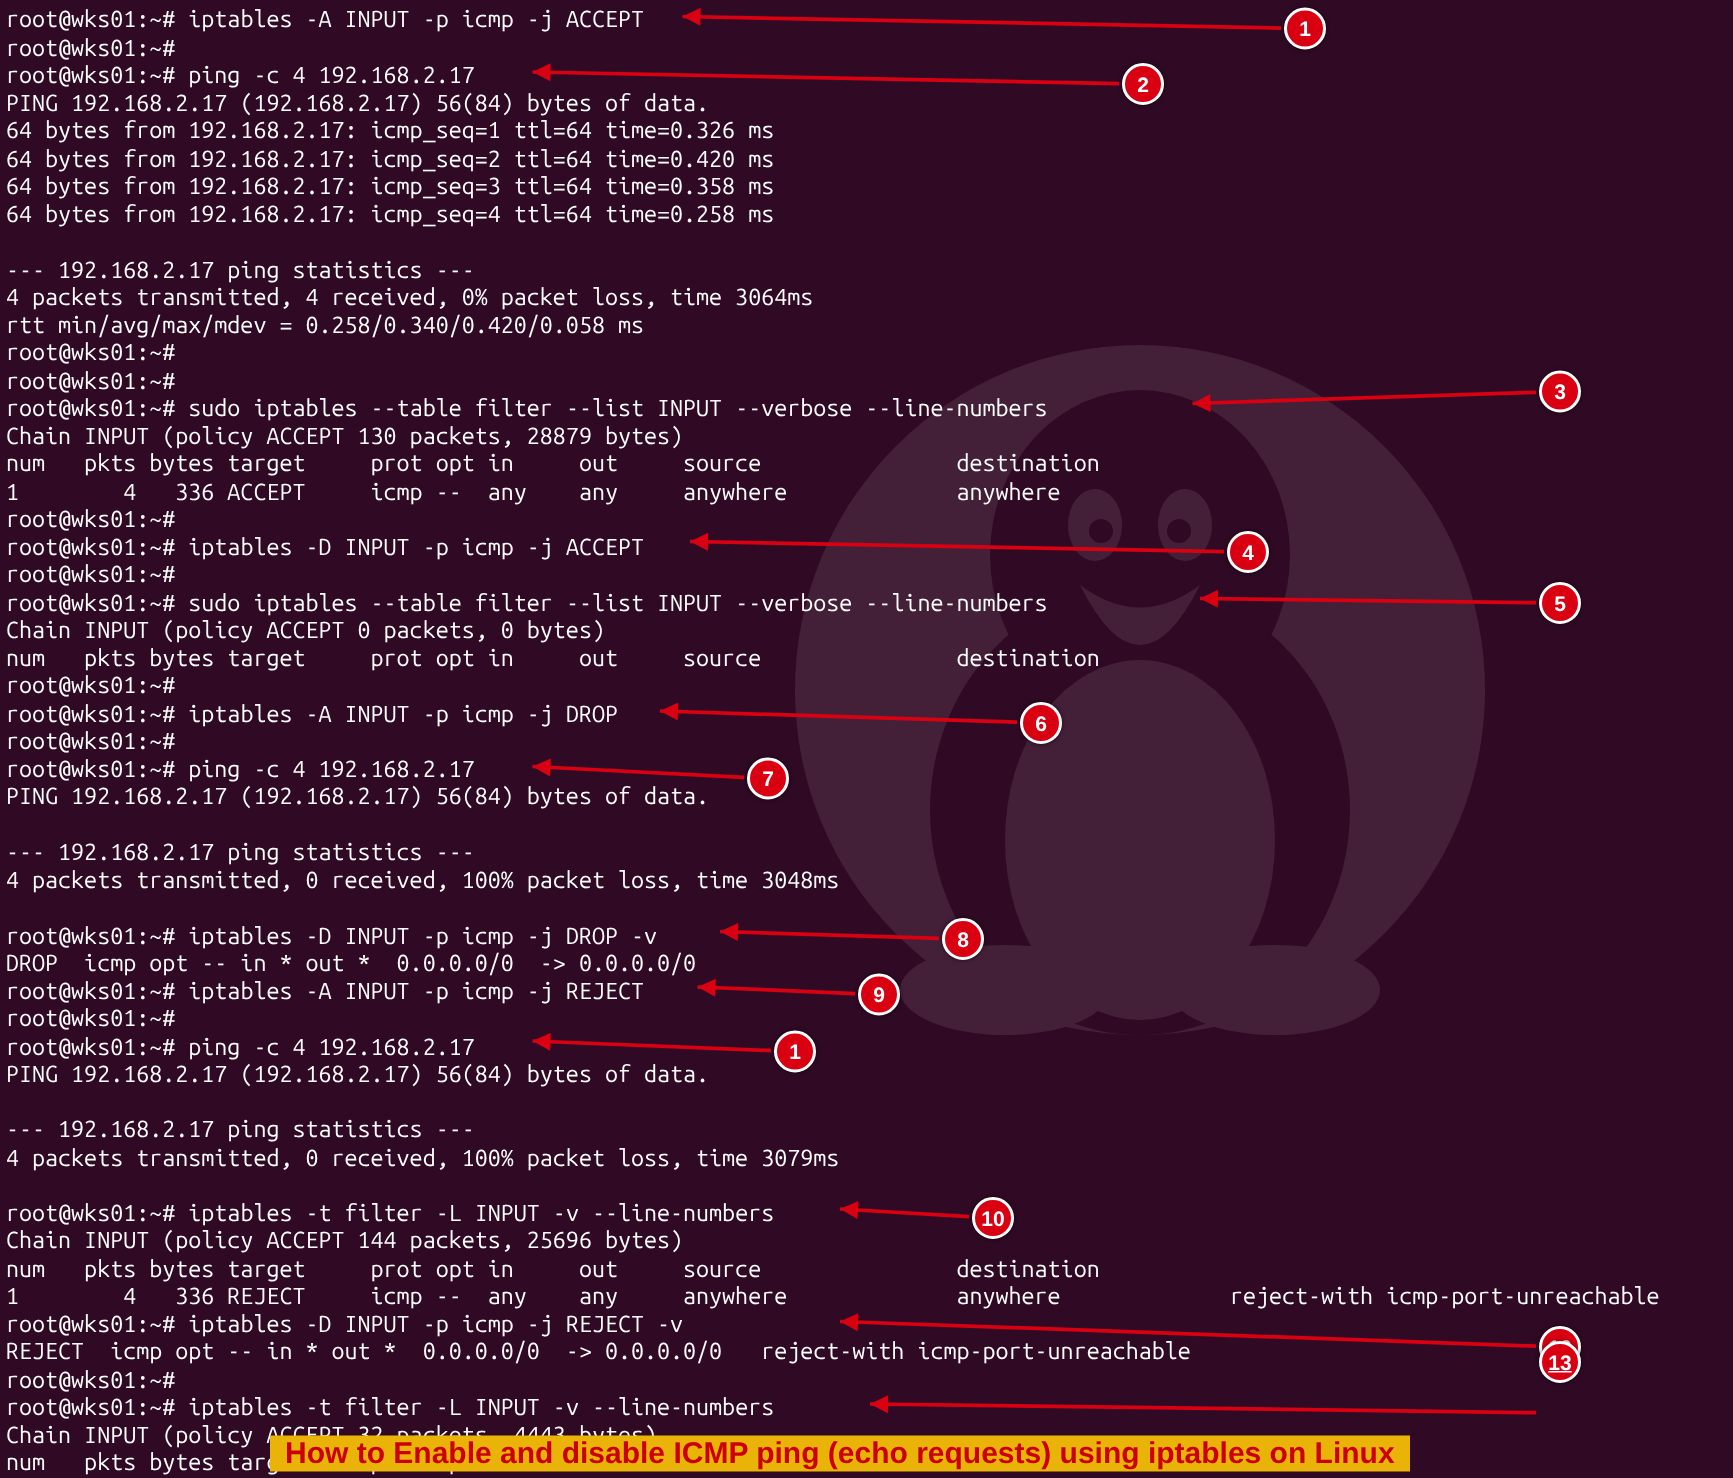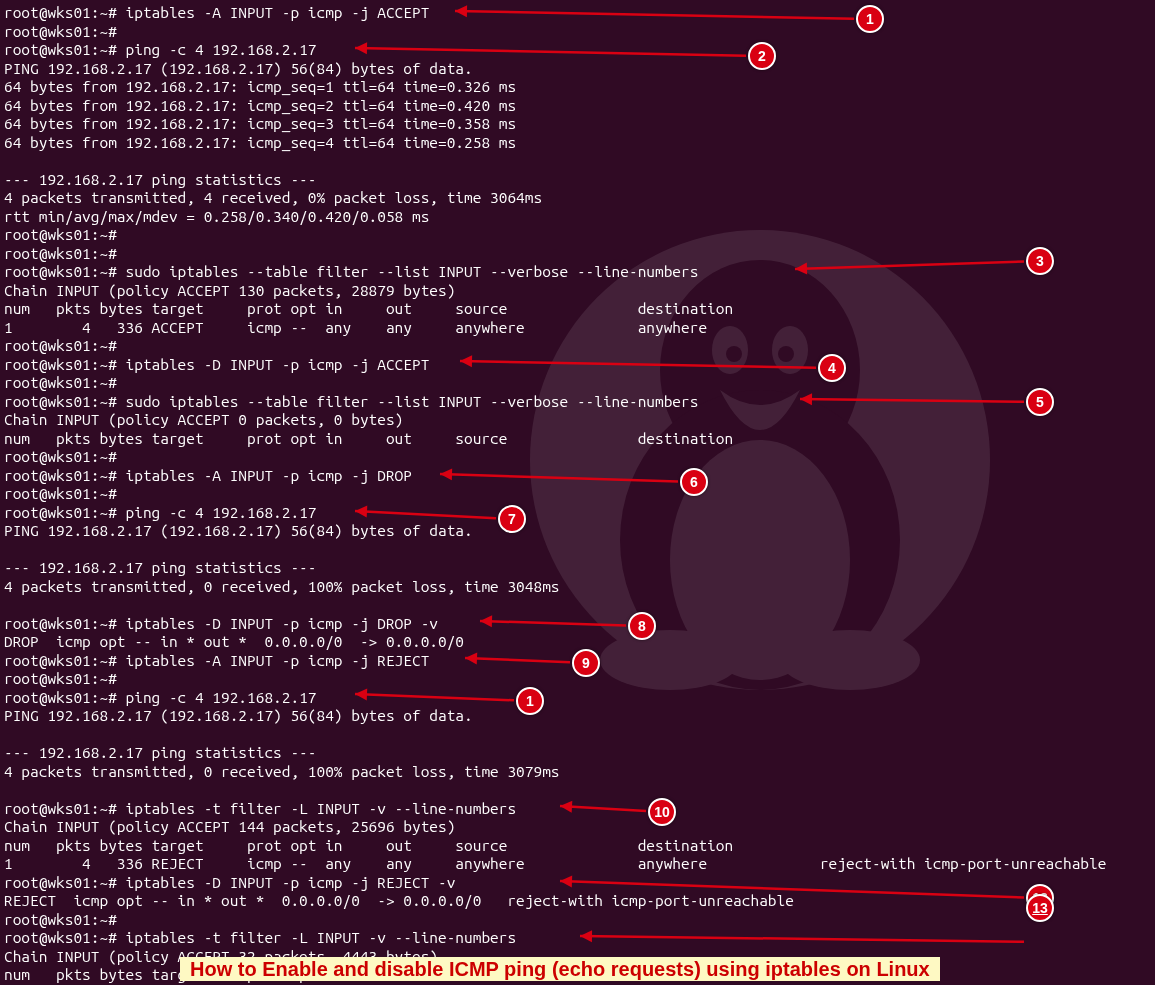--- a/index.html
+++ b/index.html
@@ -30,21 +30,21 @@
     padding: 4px 2px 0 4px;
     white-space: pre;
     z-index: 1;
   }
   .line { display: block; height: 18.5px; }
   .prompt { color: #ffffff; }
   .caption {
     position: absolute;
     bottom: 4px;
     left: 180px;
-    background: #fef9c3;
+    background: #eab308;
     color: #cc0000;
     font-weight: bold;
     font-family: Arial, sans-serif;
     font-size: 20px;
     padding: 3px 10px;
     z-index: 3;
   }
   .annotations {
     position: absolute;
     inset: 0;

